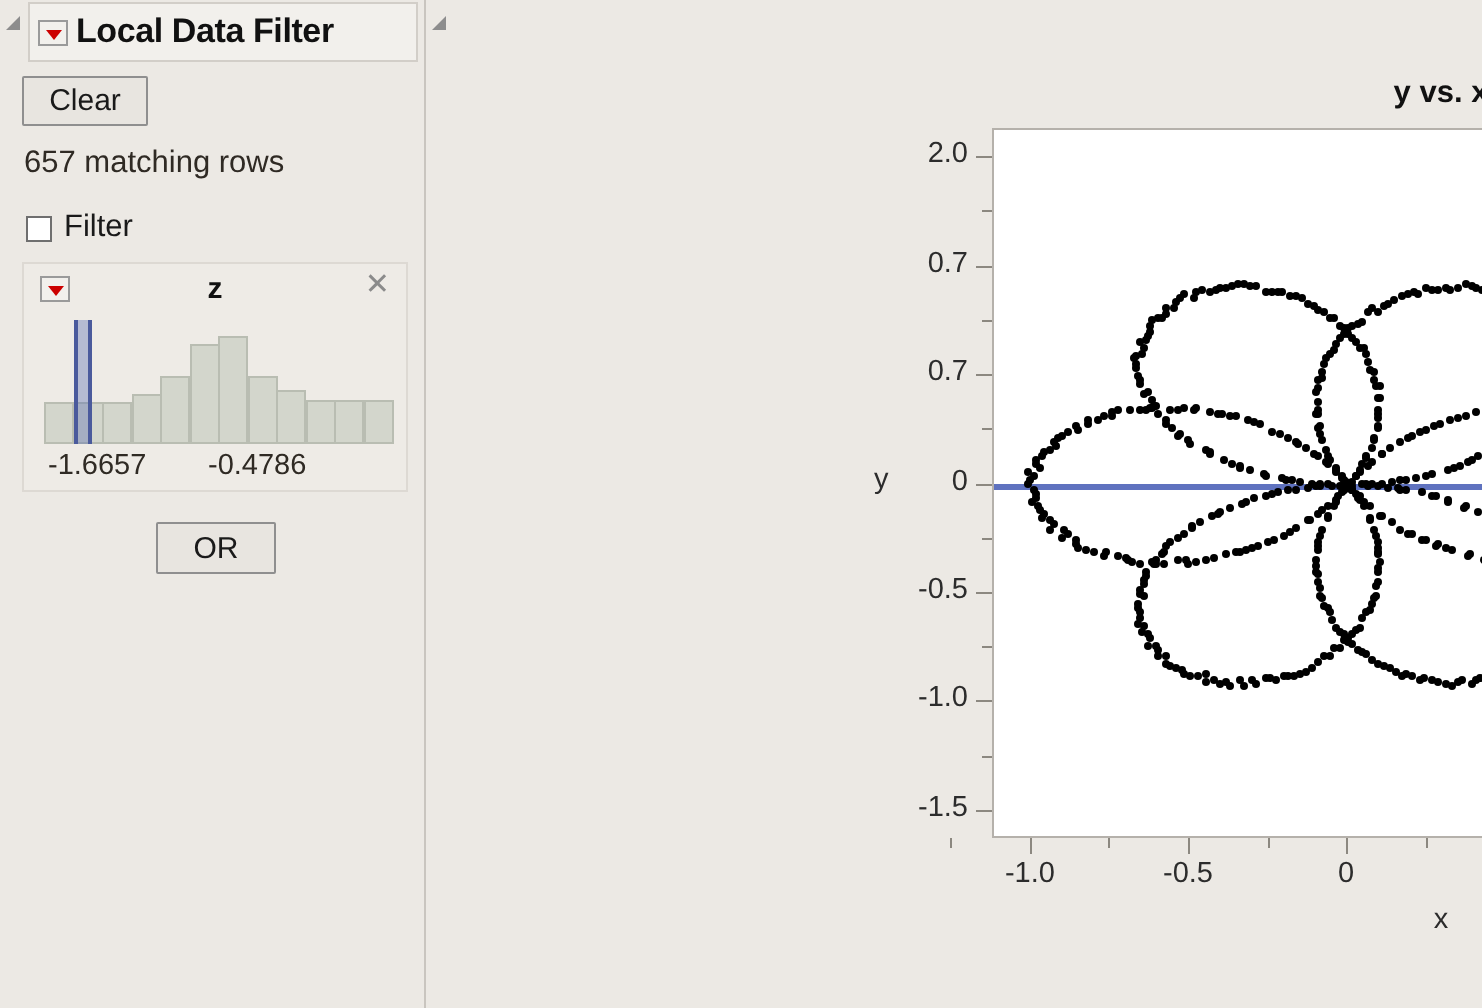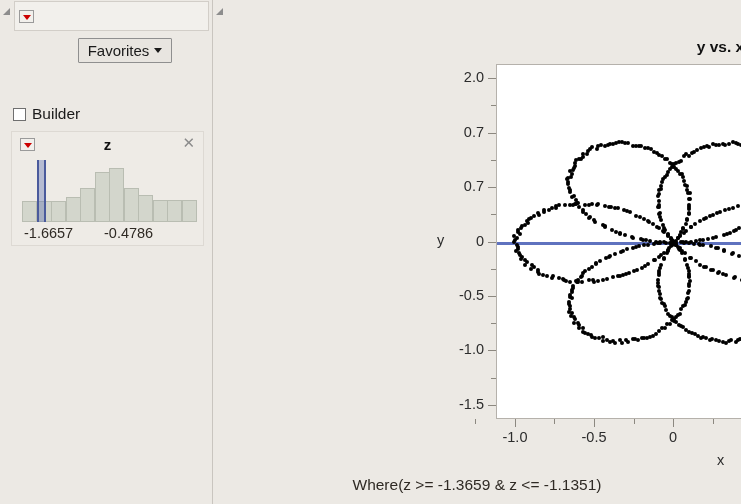--- a/index.html
+++ b/index.html
@@ -270,32 +270,33 @@
 <body>
 
 <div id="root">
 
   <div id="left-panel">
 
     <div class="disclosure-tri" style="left:3px; top:8px;"></div>
 
     <div class="panel-title" style="left:14px; top:1px; width:195px;">
       <span class="red-menu"></span>
+      <span class="title-text">Local Data Filter</span>
     </div>
 
-
-    <div class="btn" style="left:78px; top:38px; width:94px; height:25px;">
-      <span>Favorites</span>
-      <span class="caret"></span>
+    <div class="btn" style="left:11px; top:38px; width:63px; height:25px;">
+      <span>Clear</span>
     </div>
 
+
+    <div class="matching-rows" style="left:12px; top:73px;">657 matching rows</div>
 
     <div class="inverse-row" style="left:13px; top:105px;">
       <span class="checkbox"></span>
-      <span class="inverse-label">Builder</span>
+      <span class="inverse-label">Filter</span>
     </div>
 
     <div id="z-card">
       <div id="z-card-header">
         <span class="red-menu"></span>
         <span id="z-label">z</span>
         <span id="z-close">✕</span>
       </div>
       <div id="hist">
           <div class="hbar" style="left: 0px; width: 15px; height: 21px;"></div>
@@ -309,20 +310,23 @@
           <div class="hbar" style="left: 116px; width: 15px; height: 27px;"></div>
           <div class="hbar" style="left: 130.5px; width: 15px; height: 22px;"></div>
           <div class="hbar" style="left: 145px; width: 15px; height: 22px;"></div>
           <div class="hbar" style="left: 159.5px; width: 15px; height: 22px;"></div>
           <div id="hist-sel" style="left: 15.225px; width: 8.99px;"></div>
         </div>
       <div class="hist-tick-label" style="left:12px; top:93px;">-1.6657</div>
       <div class="hist-tick-label" style="left:92px; top:93px;">-0.4786</div>
     </div>
 
+    <div class="btn" style="left:78px; top:261px; width:60px; height:26px;">
+      <span>OR</span>
+    </div>
   </div>
 
   <div class="vsep"></div>
 
   <div id="graph-panel">
 
     <div class="disclosure-tri" style="left:3px; top:8px;"></div>
 
 
     <div id="plot-title">y vs. x</div>
@@ -868,14 +872,13 @@
         <div class="xtick-minor" style="left: 420.546px;"></div>
         <div class="xtick-major" style="left: 460.07px;"></div>
         <div class="xtick-label" style="left: 430.07px;">0</div>
         <div class="xtick-minor" style="left: 499.595px;"></div>
         <div class="xtick-label" style="left: 509.12px;">0.5</div>
       </div>
 
     <div id="xaxis-title">x</div>
   </div>
 
-  <div id="where-text">Where(z &gt;= -1.3659 &amp; z &lt;= -1.1351)</div>
 </div>
 
 </body></html>

